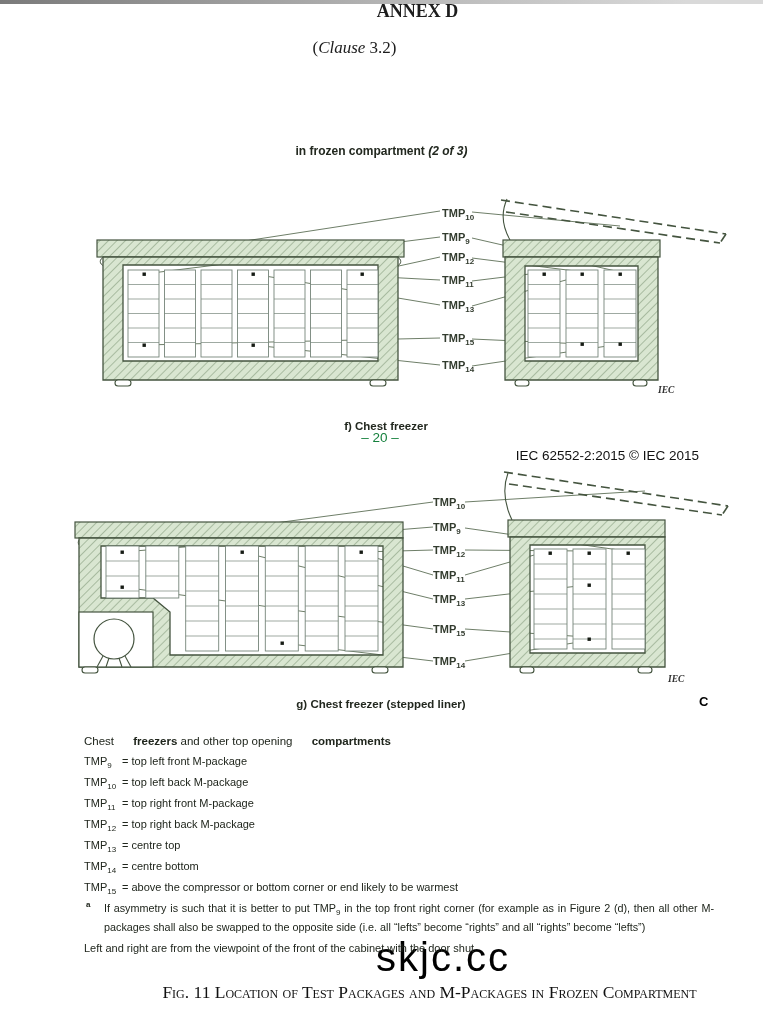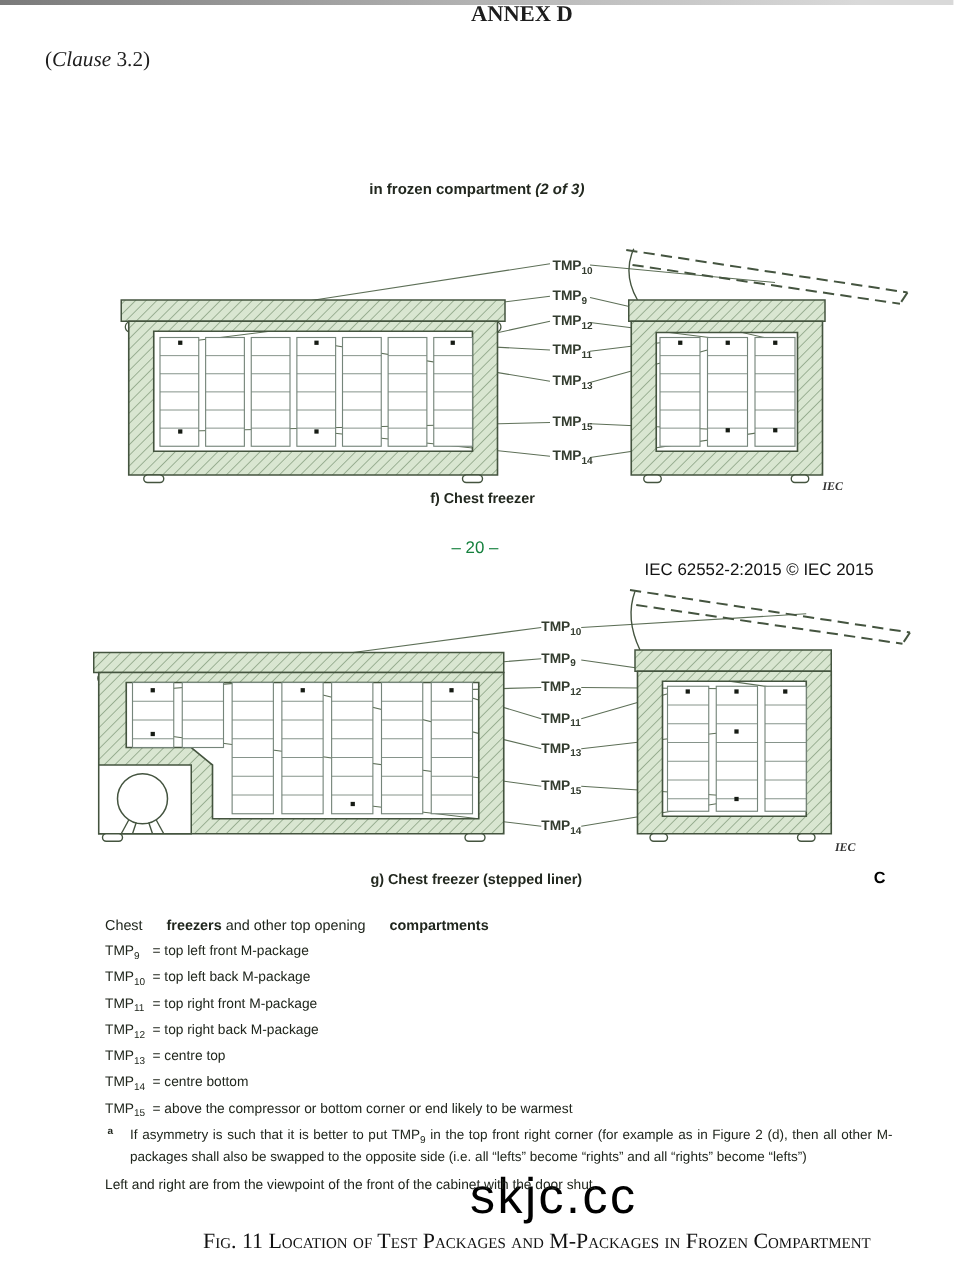--- a/index.html
+++ b/index.html
@@ -3,21 +3,21 @@
 <meta charset="utf-8">
 <style>
   html,body{margin:0;padding:0;background:#fff;}
   #page{position:relative;width:763px;height:1009px;background:#fff;overflow:hidden;
         font-family:"Liberation Sans",sans-serif;color:#1d1d1d;}
   .abs{position:absolute;}
   #top-shadow{left:0;top:0;width:763px;height:4px;
       background:linear-gradient(to right,#7a7a7a,#b9b9b9 55%,#d9d9d9 90%);}
   .serif{font-family:"Liberation Serif",serif;padding-left:36px;}
   #annex-title{left:0;top:1px;width:763px;text-align:center;font-weight:700;font-size:18px;}
-  #clause-line{left:0;top:38px;width:637px;text-align:left;font-size:17px;}
+  #clause-line{left:0;top:38px;width:637px;text-align:center;font-size:17px;}
   #main-heading{left:62px;top:72px;width:640px;text-align:center;font-weight:700;
       font-size:18px;line-height:34px;letter-spacing:.2px;}
   #figure-title{left:0;top:144px;width:763px;text-align:center;font-weight:700;font-size:12px;line-height:15px;color:#22281f;}
   .diagram-svg{overflow:visible;}
   .tmp-label{font-size:11px;font-weight:700;color:#333c2f;white-space:nowrap;}
   .tmp-label sub{font-size:8px;}
   .iec-mark{font-family:"Liberation Serif",serif;font-style:italic;font-weight:600;font-size:9.5px;color:#333;}
   .diagram-caption{font-weight:700;font-size:11.5px;color:#22281f;text-align:center;}
   #page-number{left:280px;top:430px;width:200px;text-align:center;font-size:13.5px;color:#15803d;}
   #doc-ref{top:448px;right:64px;font-size:13.5px;color:#111;}
@@ -192,21 +192,21 @@
 
   <span class="abs tmp-label" style="left:442px;top:207px"><span>TMP</span><sub>10</sub></span>
   <span class="abs tmp-label" style="left:442px;top:231px"><span>TMP</span><sub>9</sub></span>
   <span class="abs tmp-label" style="left:442px;top:251px"><span>TMP</span><sub>12</sub></span>
   <span class="abs tmp-label" style="left:442px;top:274px"><span>TMP</span><sub>11</sub></span>
   <span class="abs tmp-label" style="left:442px;top:299px"><span>TMP</span><sub>13</sub></span>
   <span class="abs tmp-label" style="left:442px;top:332px"><span>TMP</span><sub>15</sub></span>
   <span class="abs tmp-label" style="left:442px;top:359px"><span>TMP</span><sub>14</sub></span>
 
   <span class="abs iec-mark" style="left:658px;top:385px">IEC</span>
-  <div class="abs diagram-caption" style="left:286px;top:393px;width:200px">f) Chest freezer</div>
+  <div class="abs diagram-caption" style="left:286px;top:420px;width:200px">f) Chest freezer</div>
 
   <div id="page-number" class="abs">– 20 –</div>
   <div id="doc-ref" class="abs">IEC 62552-2:2015 © IEC 2015</div>
 
   <svg class="abs diagram-svg" style="left:60px;top:465px" width="680" height="235" viewBox="0 0 680 235">
     <defs>
       <pattern id="hatchG" patternUnits="userSpaceOnUse" width="6" height="6" patternTransform="rotate(45)">
         <rect width="6" height="6" fill="#d9e6d1"></rect>
         <line x1="0" y1="0" x2="0" y2="6" stroke="#7f9878" stroke-width="1.1"></line>
       </pattern>

